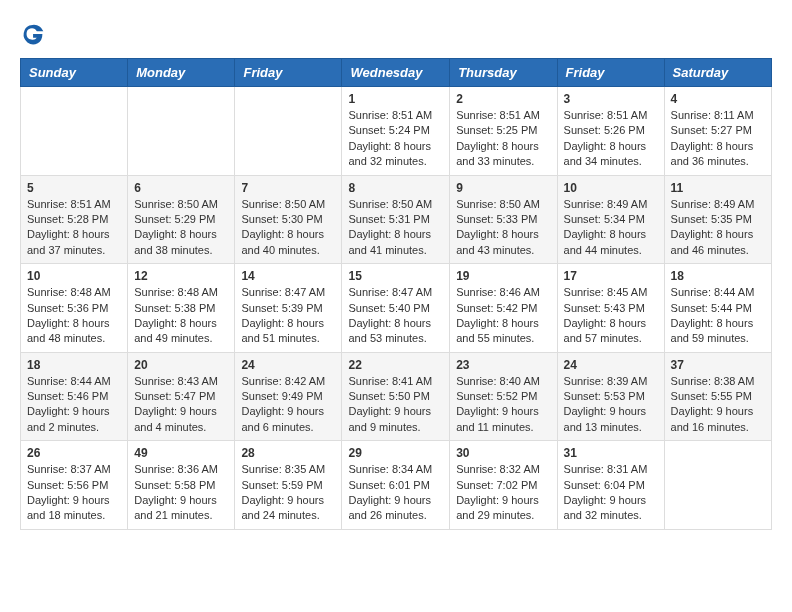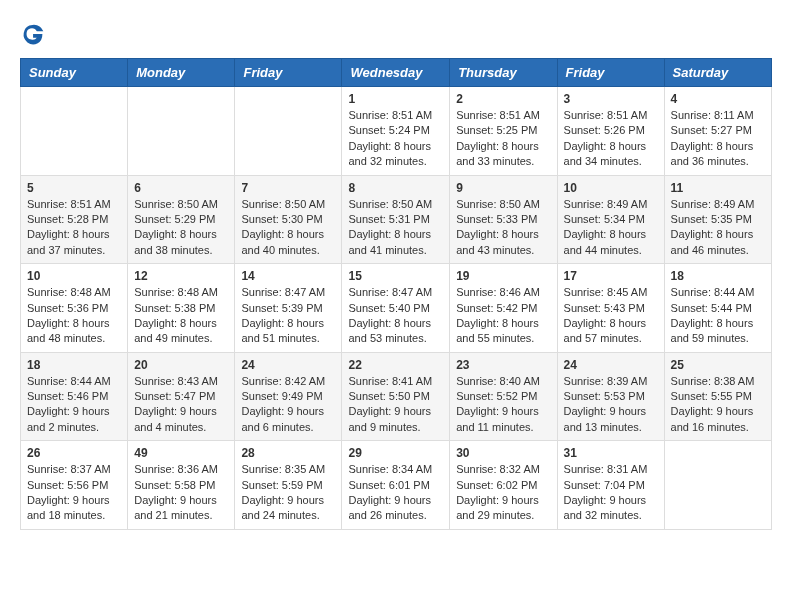--- a/index.html
+++ b/index.html
@@ -265,21 +265,21 @@
 Sunset: 5:52 PM
 Daylight: 9 hours and 11 minutes.</div>
         </td>
         <td>
           <div class="day-number">24</div>
           <div class="day-info">Sunrise: 8:39 AM
 Sunset: 5:53 PM
 Daylight: 9 hours and 13 minutes.</div>
         </td>
         <td>
-          <div class="day-number">25</div>
+          <div class="day-number">37</div>
           <div class="day-info">Sunrise: 8:38 AM
 Sunset: 5:55 PM
 Daylight: 9 hours and 16 minutes.</div>
         </td>
       </tr>
       <tr>
         <td>
           <div class="day-number">26</div>
           <div class="day-info">Sunrise: 8:37 AM
 Sunset: 5:56 PM
@@ -299,25 +299,25 @@
         </td>
         <td>
           <div class="day-number">29</div>
           <div class="day-info">Sunrise: 8:34 AM
 Sunset: 6:01 PM
 Daylight: 9 hours and 26 minutes.</div>
         </td>
         <td>
           <div class="day-number">30</div>
           <div class="day-info">Sunrise: 8:32 AM
-Sunset: 6:02 PM
+Sunset: 7:02 PM
 Daylight: 9 hours and 29 minutes.</div>
         </td>
         <td>
           <div class="day-number">31</div>
           <div class="day-info">Sunrise: 8:31 AM
-Sunset: 7:04 PM
+Sunset: 6:04 PM
 Daylight: 9 hours and 32 minutes.</div>
         </td>
         <td class="empty-cell"></td>
       </tr>
     </tbody>
 </table>
 
 </body></html>

